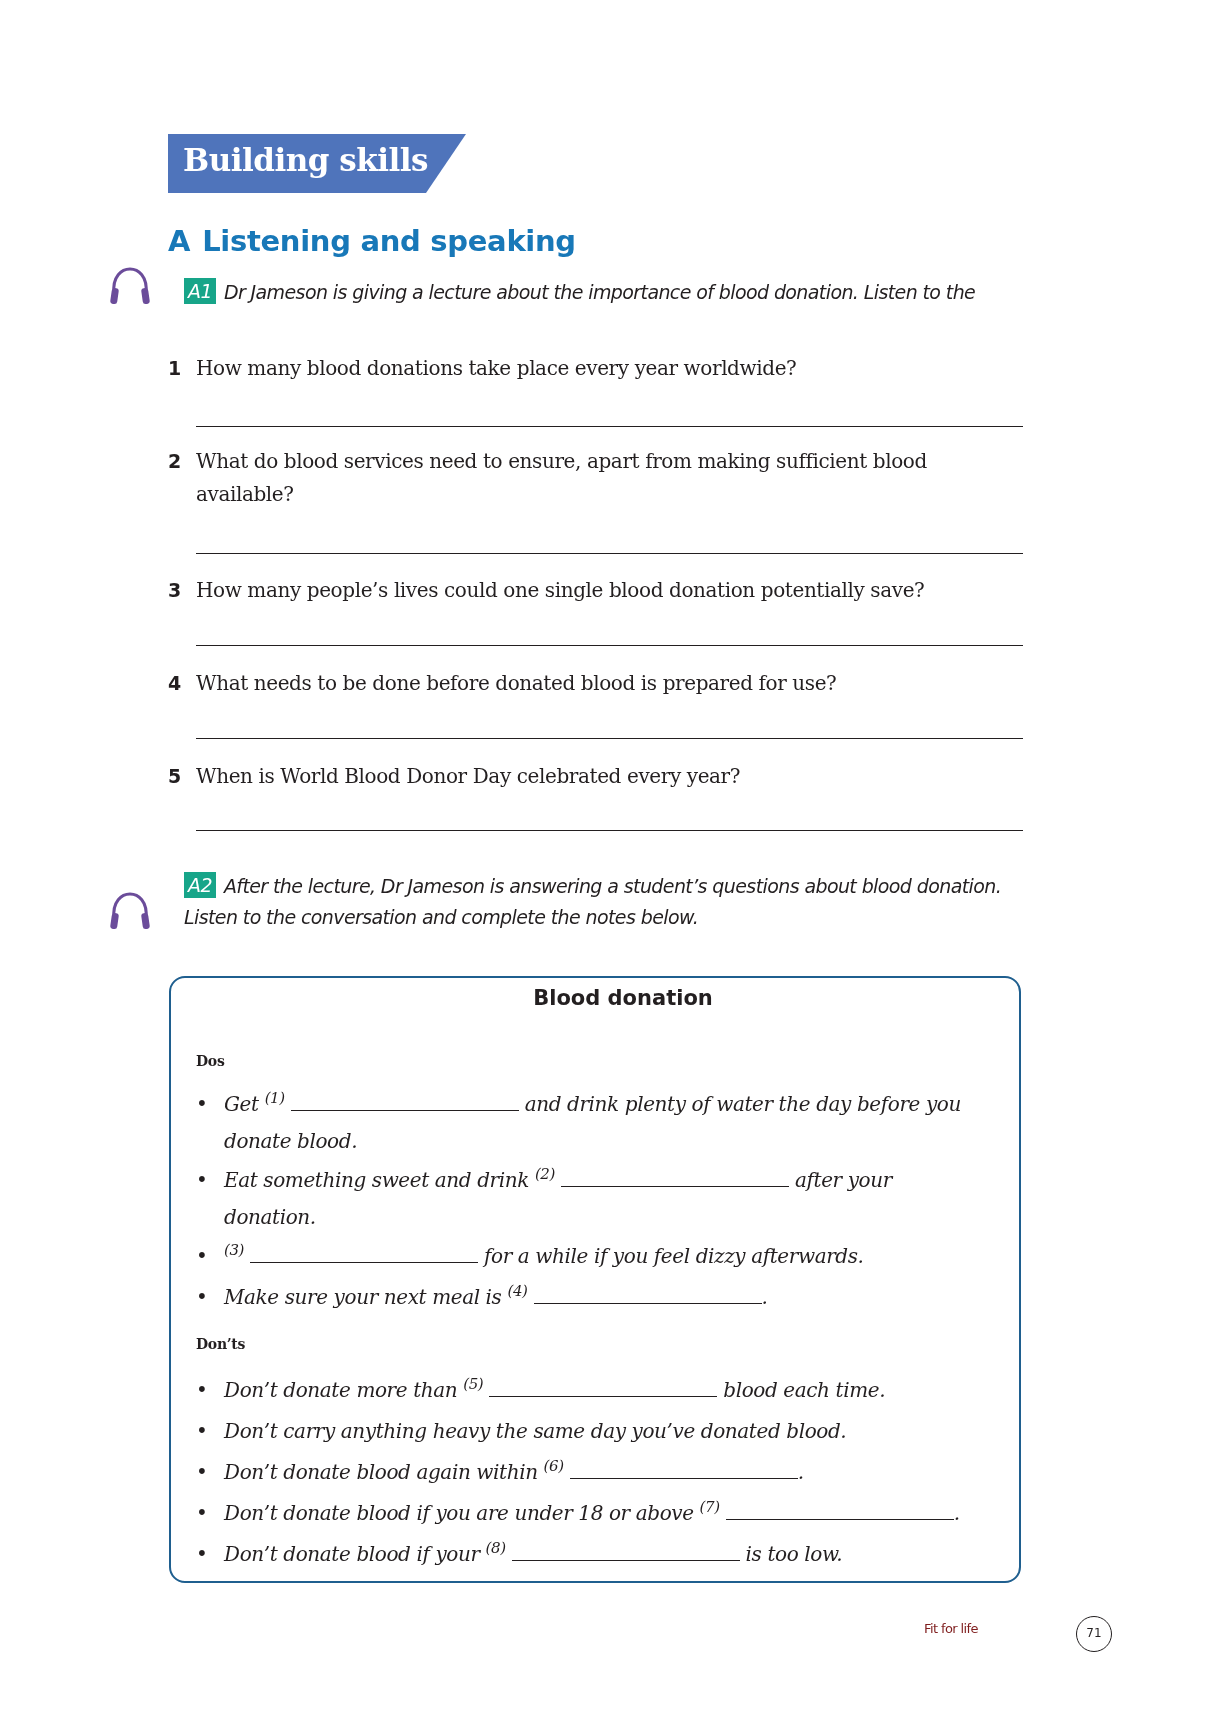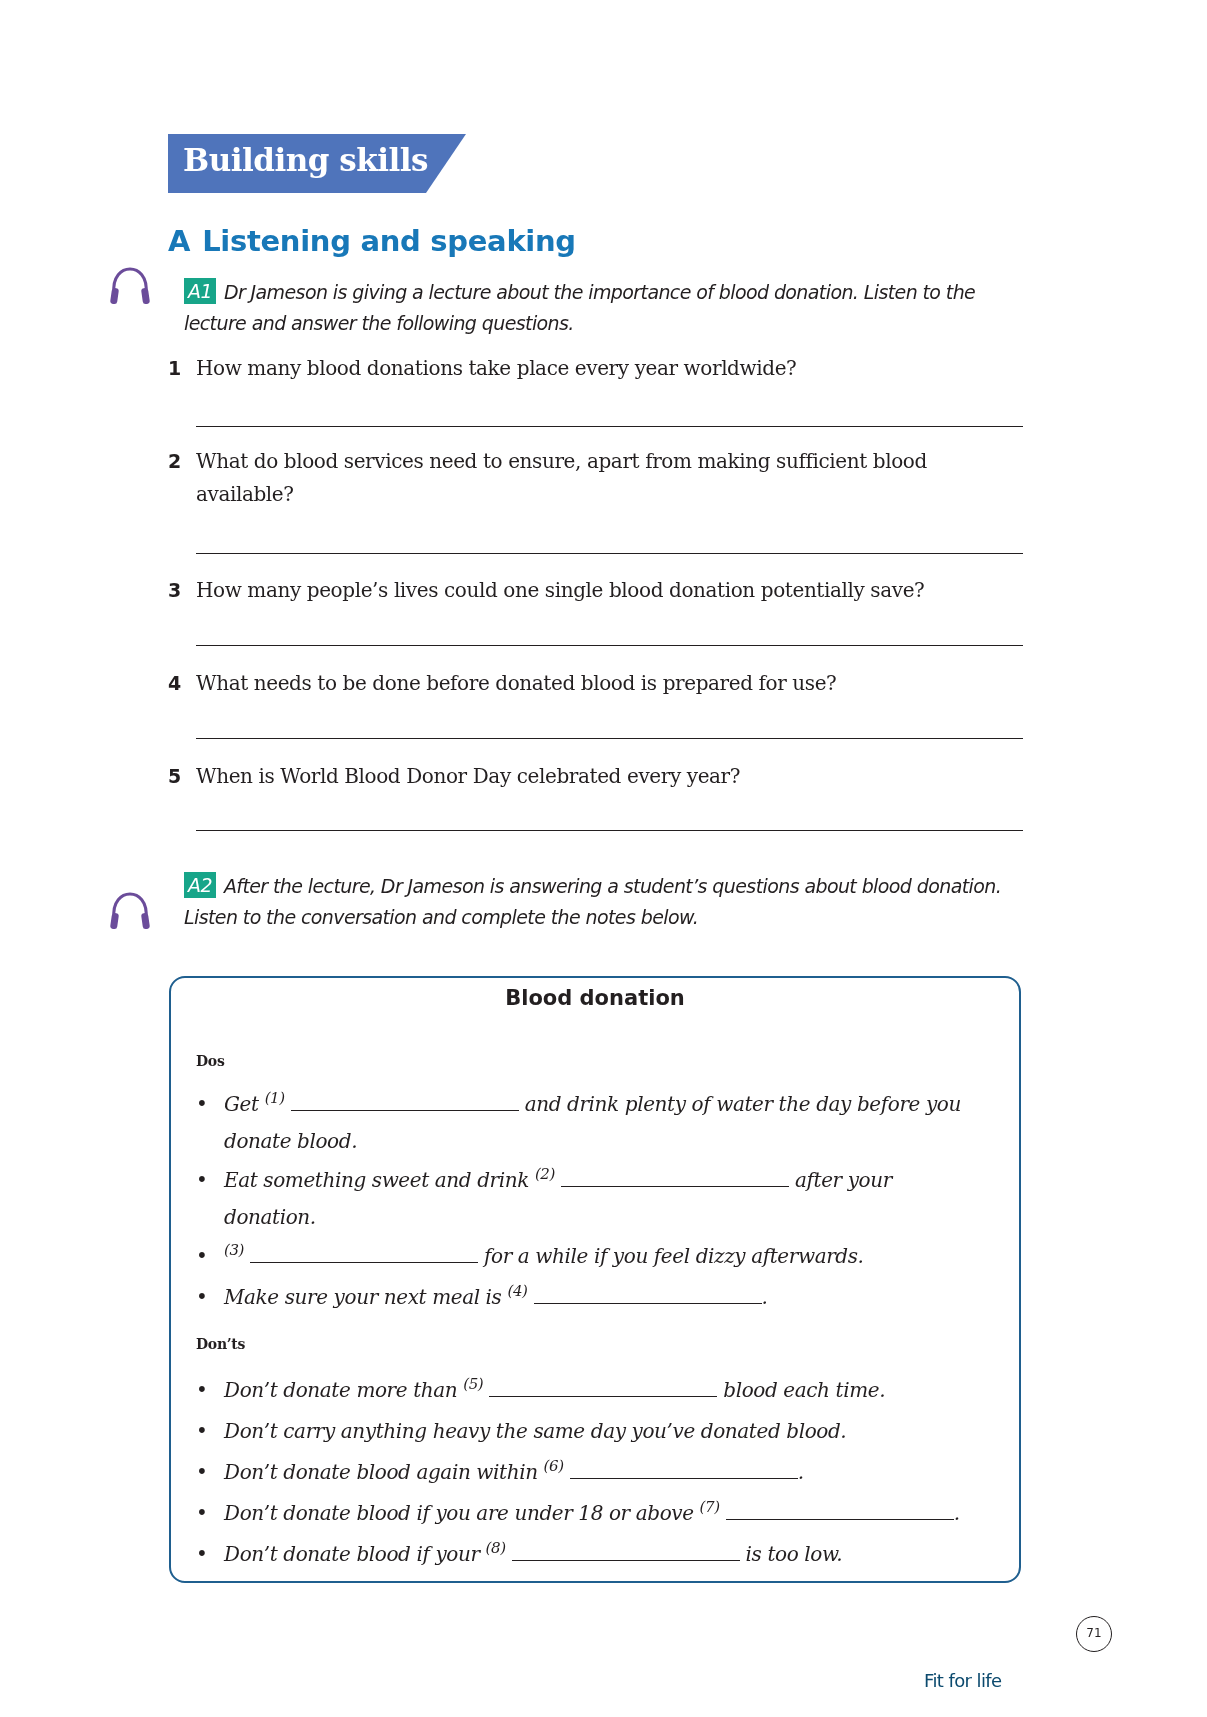--- a/index.html
+++ b/index.html
@@ -13,29 +13,29 @@
     .section-heading .title { font-weight: normal; margin-top: 8px; }
     .section-heading .title b { font-weight: bold; }
     .headphones { width: 44px; height: 42px; }
     .task-badge { display: inline-block; background: #17a589; color: #fff; font-family: "DejaVu Sans", sans-serif; font-size: 19px; padding: 1px 4px 1px 4px; margin-right: 8px; line-height: 24px; vertical-align: 1px; }
     .instr { left: 168px; width: 840px; font-family: "DejaVu Sans", sans-serif; font-style: italic; font-size: 19px; line-height: 31px; color: #231f20; letter-spacing: -0.6px; margin-left: 16px; }
     .q { left: 168px; width: 860px; font-family: "DejaVu Serif", serif; font-size: 20px; line-height: 33px; letter-spacing: -0.4px; }
     .q .num { position: absolute; left: 0; top: 0; font-family: "DejaVu Sans", sans-serif; font-weight: bold; font-size: 19px; }
     .q .text { display: block; padding-left: 28px; }
     .answer-line { left: 196px; width: 827px; height: 0; border-top: 1.5px solid #231f20; }
     .notes-box { left: 169px; top: 976px; width: 852px; height: 607px; border: 2px solid #1f5f8f; border-radius: 16px; box-sizing: border-box; }
-    .notes-title { left: 169px; top: 986px; width: 852px; text-align: center; font-family: "DejaVu Sans", sans-serif; font-weight: bold; font-size: 21px; }
+    .notes-title { left: 169px; top: 986px; width: 852px; text-align: center; font-family: "DejaVu Sans", sans-serif; font-weight: bold; font-size: 21px; padding-left: 28px; }
     .notes-sub { left: 196px; font-family: "DejaVu Serif", serif; font-weight: bold; font-size: 14px; letter-spacing: -0.3px; }
     .bullet { left: 196px; width: 810px; font-family: "DejaVu Serif", serif; font-size: 20px; line-height: 35px; letter-spacing: -0.4px; }
     .bullet .dot { position: absolute; left: 0; top: 0; }
     .bullet .btext { display: block; padding-left: 28px; font-style: italic; }
     .sup { font-size: 15px; position: relative; top: -8px; margin-right: 6px; }
     .blank { display: inline-block; width: 228px; border-bottom: 1.5px solid #231f20; height: 18px; vertical-align: baseline; margin-right: 6px; }
     .blank.tight { margin-right: 0; }
-    .footer-label { left: 924px; top: 1670px; font-family: "DejaVu Sans", sans-serif; font-size: 18px; color: #0c4a6e; letter-spacing: -0.6px; }
+    .footer-label { left: 924px; top: 1621px; font-family: "DejaVu Sans", sans-serif; font-size: 13px; color: #7f1d1d; letter-spacing: -0.6px; }
     .page-num { left: 1076px; top: 1616px; width: 36px; height: 36px; border: 1.5px solid #231f20; border-radius: 50%; box-sizing: border-box; text-align: center; line-height: 33px; font-family: "DejaVu Sans", sans-serif; font-size: 12px; }
   </style>
 </head>
 <body>
 
 <div class="abs banner">
   <svg width="298" height="59" viewBox="0 0 298 59">
     <polygon points="0,0 298,0 258,59 0,59" fill="#4f74bb"></polygon>
   </svg>
   <span class="banner-title">Building skills</span>
@@ -47,21 +47,20 @@
 
 <div class="abs headphones" style="left:108px; top:266px;">
   <svg width="44" height="42" viewBox="0 0 44 42">
     <path d="M6 28 C4 10, 14 3, 22 3 C30 3, 40 10, 38 28" fill="none" stroke="#6b4c9a" stroke-width="3"></path>
     <rect x="3" y="22" width="7" height="16" rx="3" fill="#6b4c9a" transform="rotate(8 6 30)"></rect>
     <rect x="34" y="22" width="7" height="16" rx="3" fill="#6b4c9a" transform="rotate(-8 38 30)"></rect>
   </svg>
 </div>
 <div class="abs instr" style="top:277px;">
   <span class="task-badge">A1</span><span>Dr Jameson is giving a lecture about the importance of blood donation. Listen to the</span><br>
-  <span>lecture and answer the following questions.</span>
 </div>
 
 <div class="abs q" style="top:352px;">
   <span class="num">1</span>
   <span class="text">How many blood donations take place every year worldwide?</span>
 </div>
 <div class="abs answer-line" style="top:426px;"></div>
 
 <div class="abs q" style="top:445px;">
   <span class="num">2</span>

